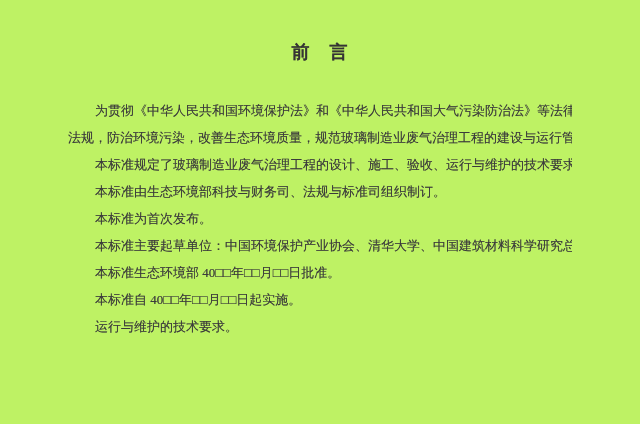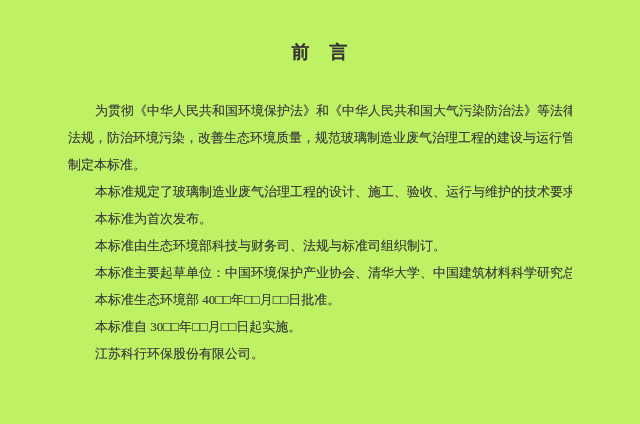--- a/index.html
+++ b/index.html
@@ -52,30 +52,29 @@
 <body>
 
 <div class="page">
 
   <h1 class="doc-title">前　言</h1>
 
   <div class="doc-body">
 
     <p class="line indent">为贯彻《中华人民共和国环境保护法》和《中华人民共和国大气污染防治法》等法律</p>
     <p class="line">法规，防治环境污染，改善生态环境质量，规范玻璃制造业废气治理工程的建设与运行管理，</p>
-    <p class="line">制定本标准。</p>
 
     <p class="line indent">本标准规定了玻璃制造业废气治理工程的设计、施工、验收、运行与维护的技术要求。</p>
 
+    <p class="line indent">本标准由生态环境部科技与财务司、法规与标准司组织制订。</p>
+
     <p class="line indent">本标准为首次发布。</p>
-
-    <p class="line indent">本标准由生态环境部科技与财务司、法规与标准司组织制订。</p>
 
     <p class="line indent">本标准主要起草单位：中国环境保护产业协会、清华大学、中国建筑材料科学研究总院</p>
 
     <p class="line indent">本标准生态环境部 40□□年□□月□□日批准。</p>
 
-    <p class="line indent">本标准自 30□□年□□月□□日起实施。</p>
+    <p class="line indent">本标准自 40□□年□□月□□日起实施。</p>
 
-    <p class="line indent">江苏科行环保股份有限公司。</p>
+    <p class="line indent">运行与维护的技术要求。</p>
 
   </div>
 </div>
 
 </body></html>

